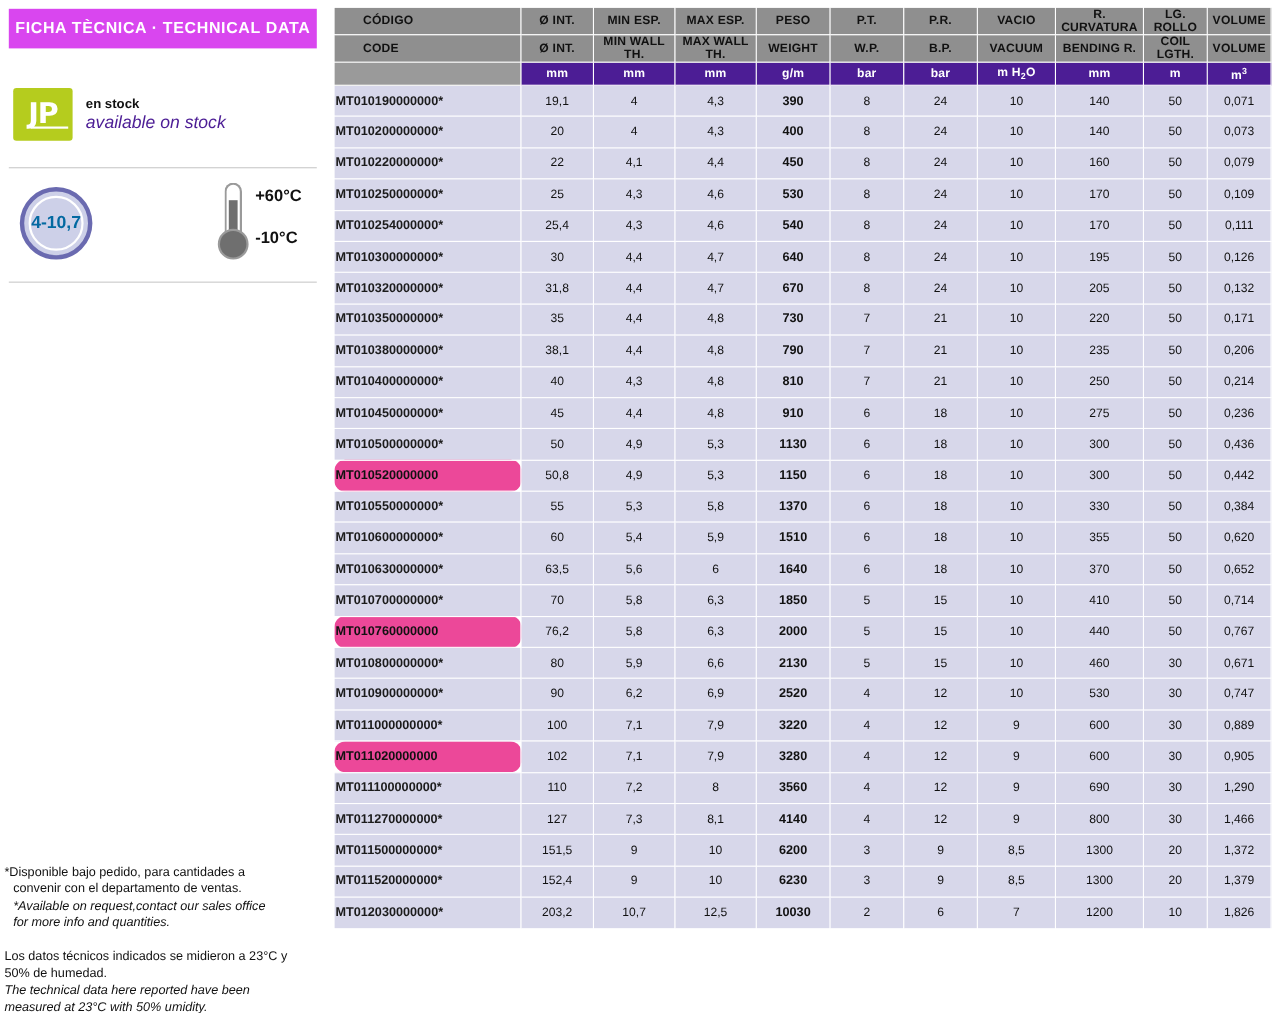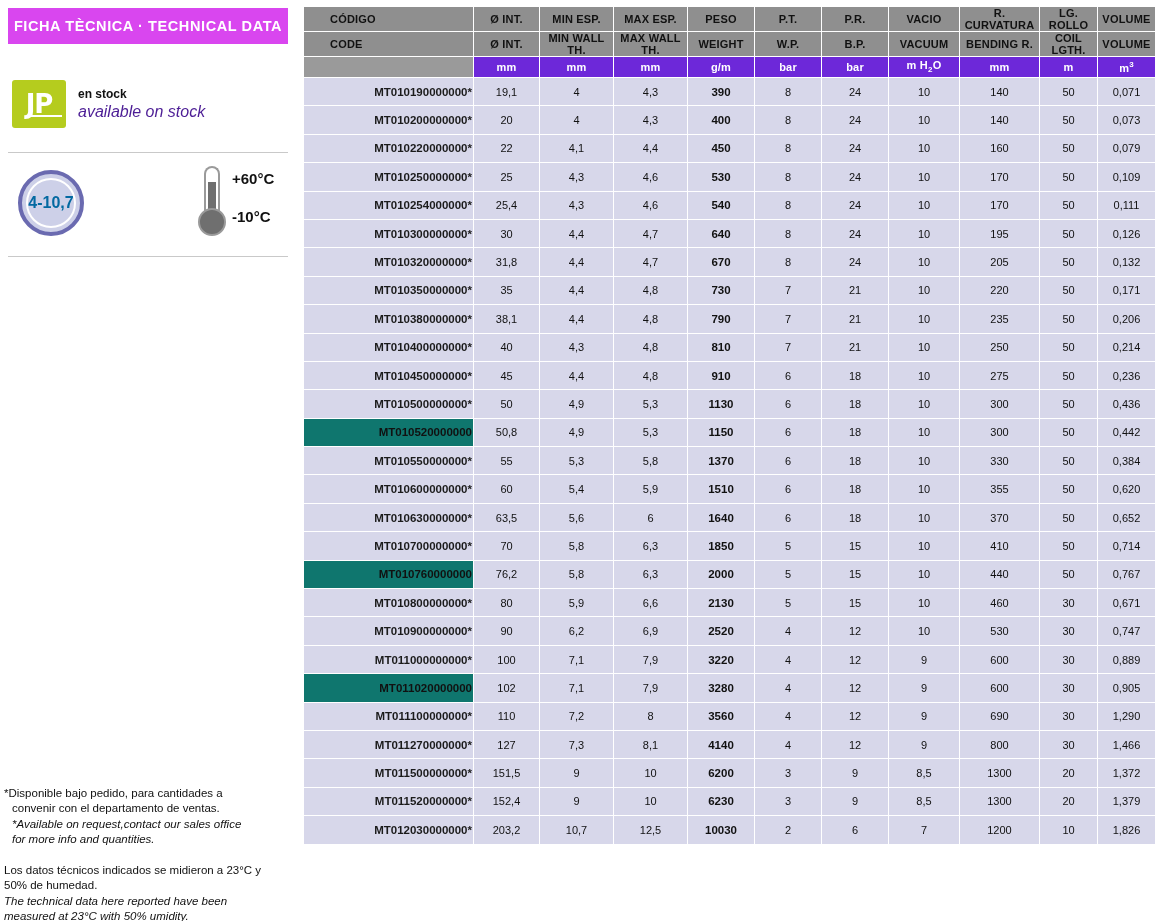--- a/index.html
+++ b/index.html
@@ -200,41 +200,41 @@
   thead th {
     background: #8f8f8f;
     color: #ffffff;
     font-weight: bold;
     font-size: 10.5px;
     height: 22px;
     letter-spacing: 0.2px;
     padding: 0 2px;
   }
   thead tr.units th {
-    background: #6d28d9;
+    background: #4c1d95;
     color: #ffffff;
     font-weight: bold;
     height: 21px;
     font-size: 11px;
   }
   thead tr.units th.blank { background: #9a9a9a; }
   thead th.codecol { text-align: left; padding-left: 26px; }
 
   tbody td {
     height: 28.4px;
     background: #d7d7ea;
   }
   tbody td.code {
-    text-align: right;
+    text-align: left;
     font-weight: bold;
     font-size: 11.5px;
     color: #1b1b1b;
   }
   tbody td.weight { font-weight: bold; font-size: 11.5px; }
-  tbody tr.hl td.code { background: #0f766e; color: #111; }
+  tbody tr.hl td.code { background: #ec4899; color: #111; border-radius: 10px; }
   sub { font-size: 8px; }
 </style>
 </head>
 <body>
 
 <div id="page">
 
   <div id="left-panel">
 
     <div id="title-bar">

